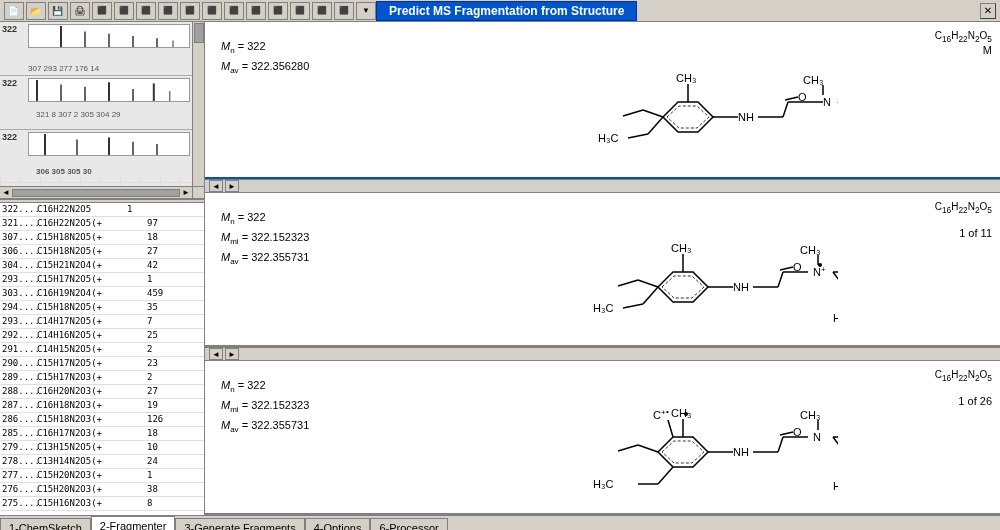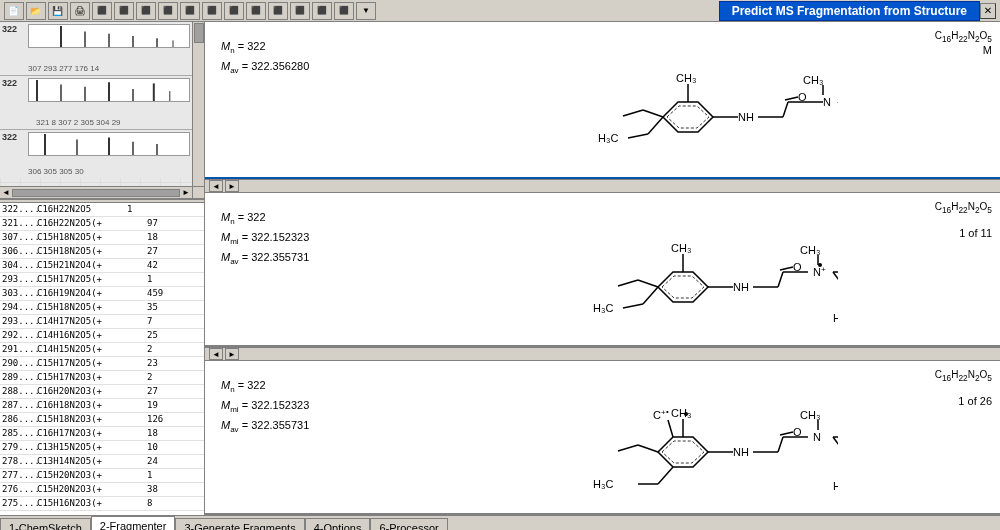--- a/index.html
+++ b/index.html
@@ -15,21 +15,21 @@
       border-bottom: 1px solid #808080;
     }
     .title-bar-left {
       display: flex;
       align-items: center;
       gap: 2px;
     }
     .title-center {
       flex: 1;
       display: flex;
-      justify-content: flex-end;
+      justify-content: flex-start;
     }
     .title-box {
       background: #0055cc;
       color: white;
       padding: 2px 12px;
       font-size: 12px;
       font-weight: bold;
       border: 1px solid #003399;
     }
     .close-btn {
@@ -305,35 +305,35 @@
             <svg width="100%" height="100%">
               <line x1="5%" y1="100%" x2="5%" y2="5%" stroke="#333" stroke-width="2"></line>
               <line x1="20%" y1="100%" x2="20%" y2="25%" stroke="#333" stroke-width="1.5"></line>
               <line x1="35%" y1="100%" x2="35%" y2="35%" stroke="#333" stroke-width="1.5"></line>
               <line x1="50%" y1="100%" x2="50%" y2="15%" stroke="#333" stroke-width="2"></line>
               <line x1="65%" y1="100%" x2="65%" y2="45%" stroke="#333" stroke-width="1.5"></line>
               <line x1="78%" y1="100%" x2="78%" y2="20%" stroke="#333" stroke-width="2"></line>
               <line x1="88%" y1="100%" x2="88%" y2="55%" stroke="#333" stroke-width="1"></line>
             </svg>
           </div>
-          <div style="position:absolute;bottom:2px;left:28px;font-size:8px;color:#555;padding-left:8px;">321  8  307  2  305  304  29</div>
+          <div style="position:absolute;bottom:10px;left:28px;font-size:8px;color:#555;padding-left:8px;">321  8  307  2  305  304  29</div>
         </div>
 
         <div style="position:absolute;top:108px;left:0;right:0;height:48px;background:#e8e8e8;">
           <div style="position:absolute;top:2px;left:2px;font-size:9px;font-weight:bold;color:#333;">322</div>
           <div style="position:absolute;top:2px;left:28px;right:2px;height:24px;background:white;border:1px solid #999;">
             <svg width="100%" height="100%">
               <line x1="10%" y1="100%" x2="10%" y2="5%" stroke="#333" stroke-width="2"></line>
               <line x1="30%" y1="100%" x2="30%" y2="30%" stroke="#333" stroke-width="1.5"></line>
               <line x1="50%" y1="100%" x2="50%" y2="20%" stroke="#333" stroke-width="2"></line>
               <line x1="65%" y1="100%" x2="65%" y2="40%" stroke="#333" stroke-width="1.5"></line>
               <line x1="80%" y1="100%" x2="80%" y2="50%" stroke="#333" stroke-width="1.5"></line>
             </svg>
           </div>
-          <div style="position:absolute;bottom:2px;left:28px;font-size:8px;color:#555;">306  305  305  30</div>
+          <div style="position:absolute;bottom:2px;left:36px;font-size:8px;color:#555;font-weight:bold;">306  305  305  30</div>
         </div>
       </div>
 
       <div class="sketch-scroll-v">
         <div style="width:10px;height:20px;background:#a0a0a0;border:1px solid #808080;margin:1px auto;"></div>
       </div>
 
       <div class="sketch-scroll-h">
         <span style="font-size:8px;">◄</span>
         <div style="flex:1;height:8px;background:#a0a0a0;border:1px solid #808080;margin:0 2px;"></div>

